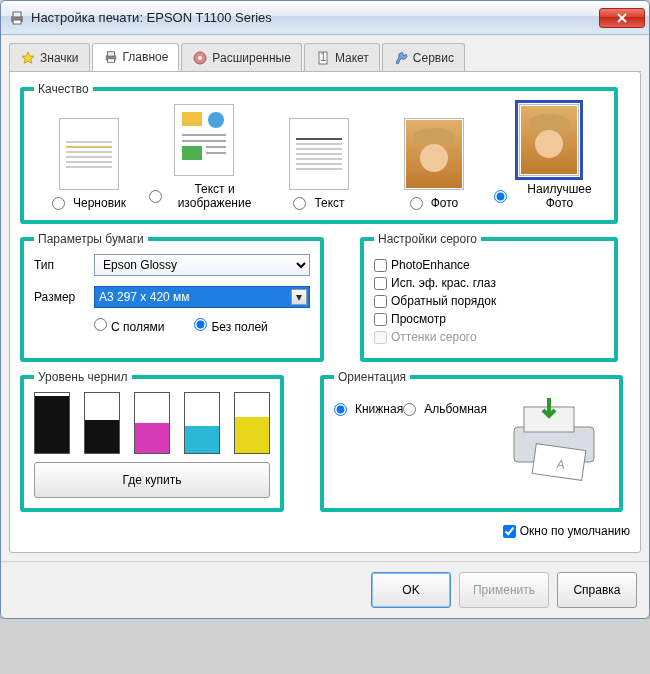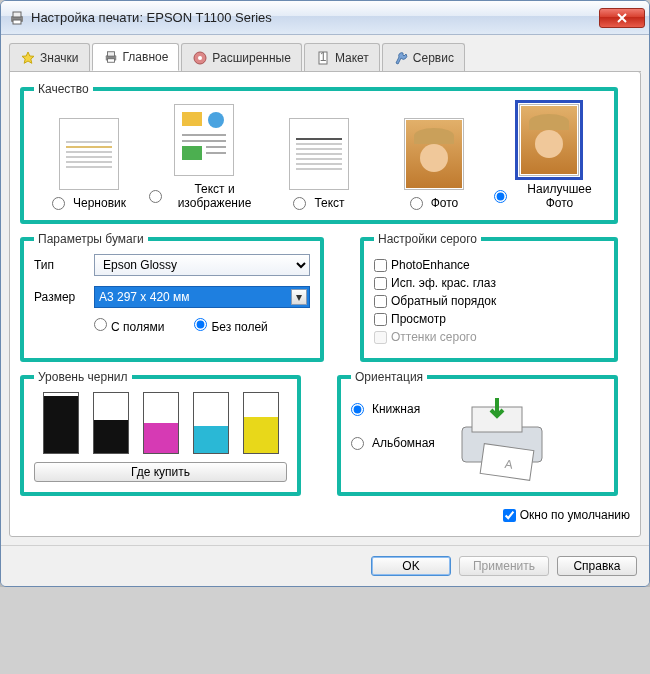--- a/index.html
+++ b/index.html
@@ -34,29 +34,29 @@
 .margins { display:flex; gap:30px; margin-left:60px; }
 .printset label { display:flex; align-items:center; gap:4px; margin:4px 0; }
 .printset label.disabled { color:#9a9a9a; }
 input[type=checkbox] { margin:0; }
 .ink-row { display:flex; gap:14px; justify-content:center; margin-bottom:8px; }
 .cart { width:36px; height:62px; border:1px solid #555; background:#fff; position:relative; display:flex; align-items:flex-end; }
 .cart .fill { width:100%; }
 .orient-row { display:flex; gap:12px; align-items:flex-start; }
 .orient-opts label { display:flex; align-items:center; gap:4px; margin:10px 0; }
 .printer-svg { width:110px; height:90px; display:flex; align-items:center; justify-content:center; }
-.btn { height:20px; padding:0 12px; background:linear-gradient(#fefefe,#e6e6e6); border:1px solid #9a9a9a; border-radius:3px; cursor:pointer; display:inline-flex; align-items:center; justify-content:center; }
+.btn { height:36px; padding:0 12px; background:linear-gradient(#fefefe,#e6e6e6); border:1px solid #9a9a9a; border-radius:3px; cursor:pointer; display:inline-flex; align-items:center; justify-content:center; }
 .btn.wide { flex:1; }
 .btn.disabled { color:#9a9a9a; border-color:#c0c0c0; }
 .btn.default { border-color:#4a8fd6; box-shadow:0 0 0 1px #8dbcf0 inset; }
 .footer-row { display:flex; gap:6px; margin-top:10px; }
 .footer-row .spacer { flex:1; }
 .defwin { display:flex; justify-content:flex-end; align-items:center; gap:4px; margin:4px 0; }
 .dlg-buttons { display:flex; gap:8px; justify-content:flex-end; padding:10px 12px; background:#f0f0f0; border-top:1px solid #d0d0d0; }
-.col { display:flex; flex-direction:column; }
+.col { display:flex; }
 </style>
 </head>
 <body>
 
 <div class="window">
 
   <div class="titlebar">
     <span class="icon">
       <svg width="16" height="16" viewBox="0 0 16 16">
           <rect x="2" y="6" width="12" height="6" fill="#888" rx="1"></rect>

